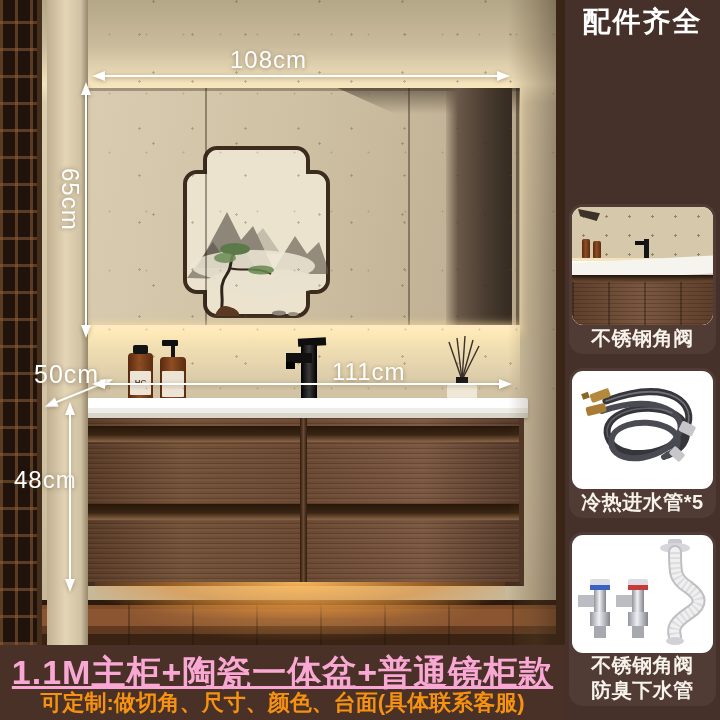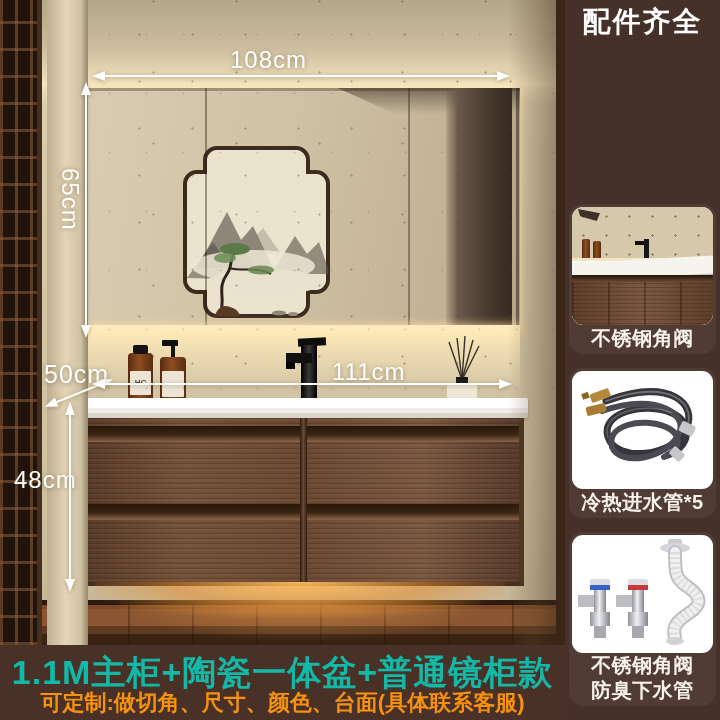--- a/index.html
+++ b/index.html
@@ -100,21 +100,21 @@
   .dim-h{position:absolute;height:2px;background:#fff;z-index:12;filter:drop-shadow(0 1px 2px rgba(80,60,30,.4));}
   .dim-h::before{content:"";position:absolute;left:-12px;top:-4.5px;border:5.5px solid transparent;border-right:13px solid #fff;border-left:none;}
   .dim-h::after{content:"";position:absolute;right:-12px;top:-4.5px;border:5.5px solid transparent;border-left:13px solid #fff;border-right:none;}
   .dim-v{position:absolute;width:2px;background:#fff;z-index:12;filter:drop-shadow(0 1px 2px rgba(80,60,30,.4));}
   .dim-v::before{content:"";position:absolute;top:-12px;left:-4.5px;border:5.5px solid transparent;border-bottom:13px solid #fff;border-top:none;}
   .dim-v::after{content:"";position:absolute;bottom:-12px;left:-4.5px;border:5.5px solid transparent;border-top:13px solid #fff;border-bottom:none;}
 
   
   .banner{position:absolute;left:0;top:645px;width:565px;height:75px;background:#4a3128;z-index:20;
     display:flex;flex-direction:column;align-items:center;justify-content:center;}
-  .banner-title{color:#14b8a6;font-size:34px;font-weight:bold;letter-spacing:1px;line-height:40px;white-space:nowrap;}
+  .banner-title{color:#f9a8d4;font-size:34px;font-weight:bold;letter-spacing:1px;line-height:40px;white-space:nowrap;text-decoration:underline;}
   .banner-subtitle{color:#f6920f;font-size:22px;font-weight:bold;line-height:22px;white-space:nowrap;}
 
   
   .sidebar{position:absolute;left:565px;top:0;width:155px;height:720px;background:#46302a;z-index:20;border-radius:22px;}
   .sb-title{position:absolute;left:0;top:3px;width:100%;text-align:center;color:#fff;
     font-size:28px;font-weight:bold;letter-spacing:2px;}
   .group{position:absolute;left:4px;width:147px;background:rgba(255,255,255,.055);border-radius:14px;padding:3px;}
   .card{height:118px;background:#ffffff;border-radius:11px;overflow:hidden;position:relative;
     display:flex;align-items:center;justify-content:center;}
   .card-label{text-align:center;color:#f7f2ea;font-size:20px;font-weight:bold;line-height:26px;
@@ -237,21 +237,21 @@
     <div class="door-strip"></div>
 
     <div class="speckles"></div>
 
     <div class="dim-label" style="left:230px;top:46px;width:140px;text-align:left">108cm</div>
     <div class="dim-h" style="left:104px;top:75px;width:394px"></div>
 
     <div class="dim-label dim-label-v" style="left:56px;top:168px">65cm</div>
     <div class="dim-v" style="left:85px;top:94px;height:232px"></div>
 
-    <div class="dim-label" style="left:44px;top:360px;font-size:25px">50cm</div>
+    <div class="dim-label" style="left:34px;top:360px;font-size:25px">50cm</div>
     <div class="dim-h" style="left:54px;top:392px;width:50px;transform:rotate(-22deg)"></div>
 
     <div class="dim-label" style="left:332px;top:358px">111cm</div>
     <div class="dim-h" style="left:104px;top:383px;width:396px"></div>
 
     <div class="dim-label" style="left:14px;top:466px">48cm</div>
     <div class="dim-v" style="left:69px;top:414px;height:166px"></div>
   </div>
 
   <div class="banner">

